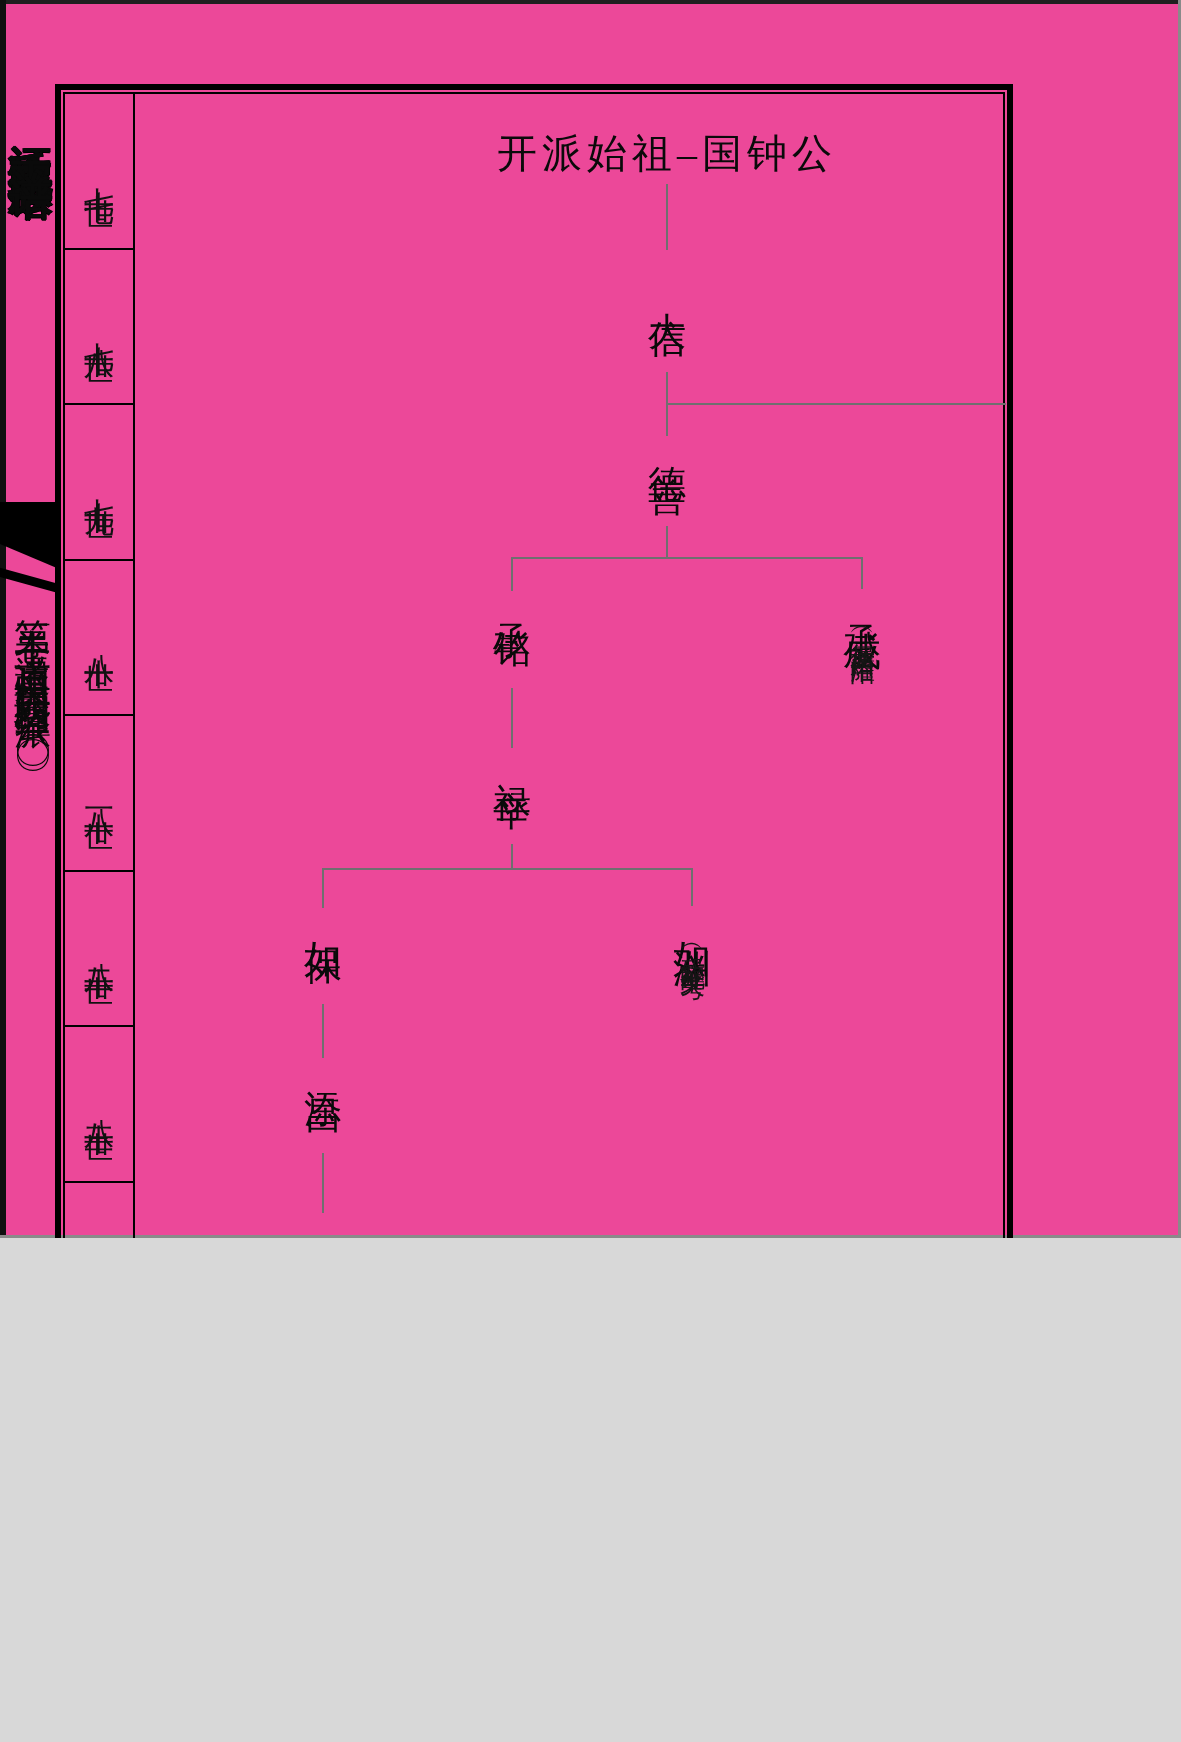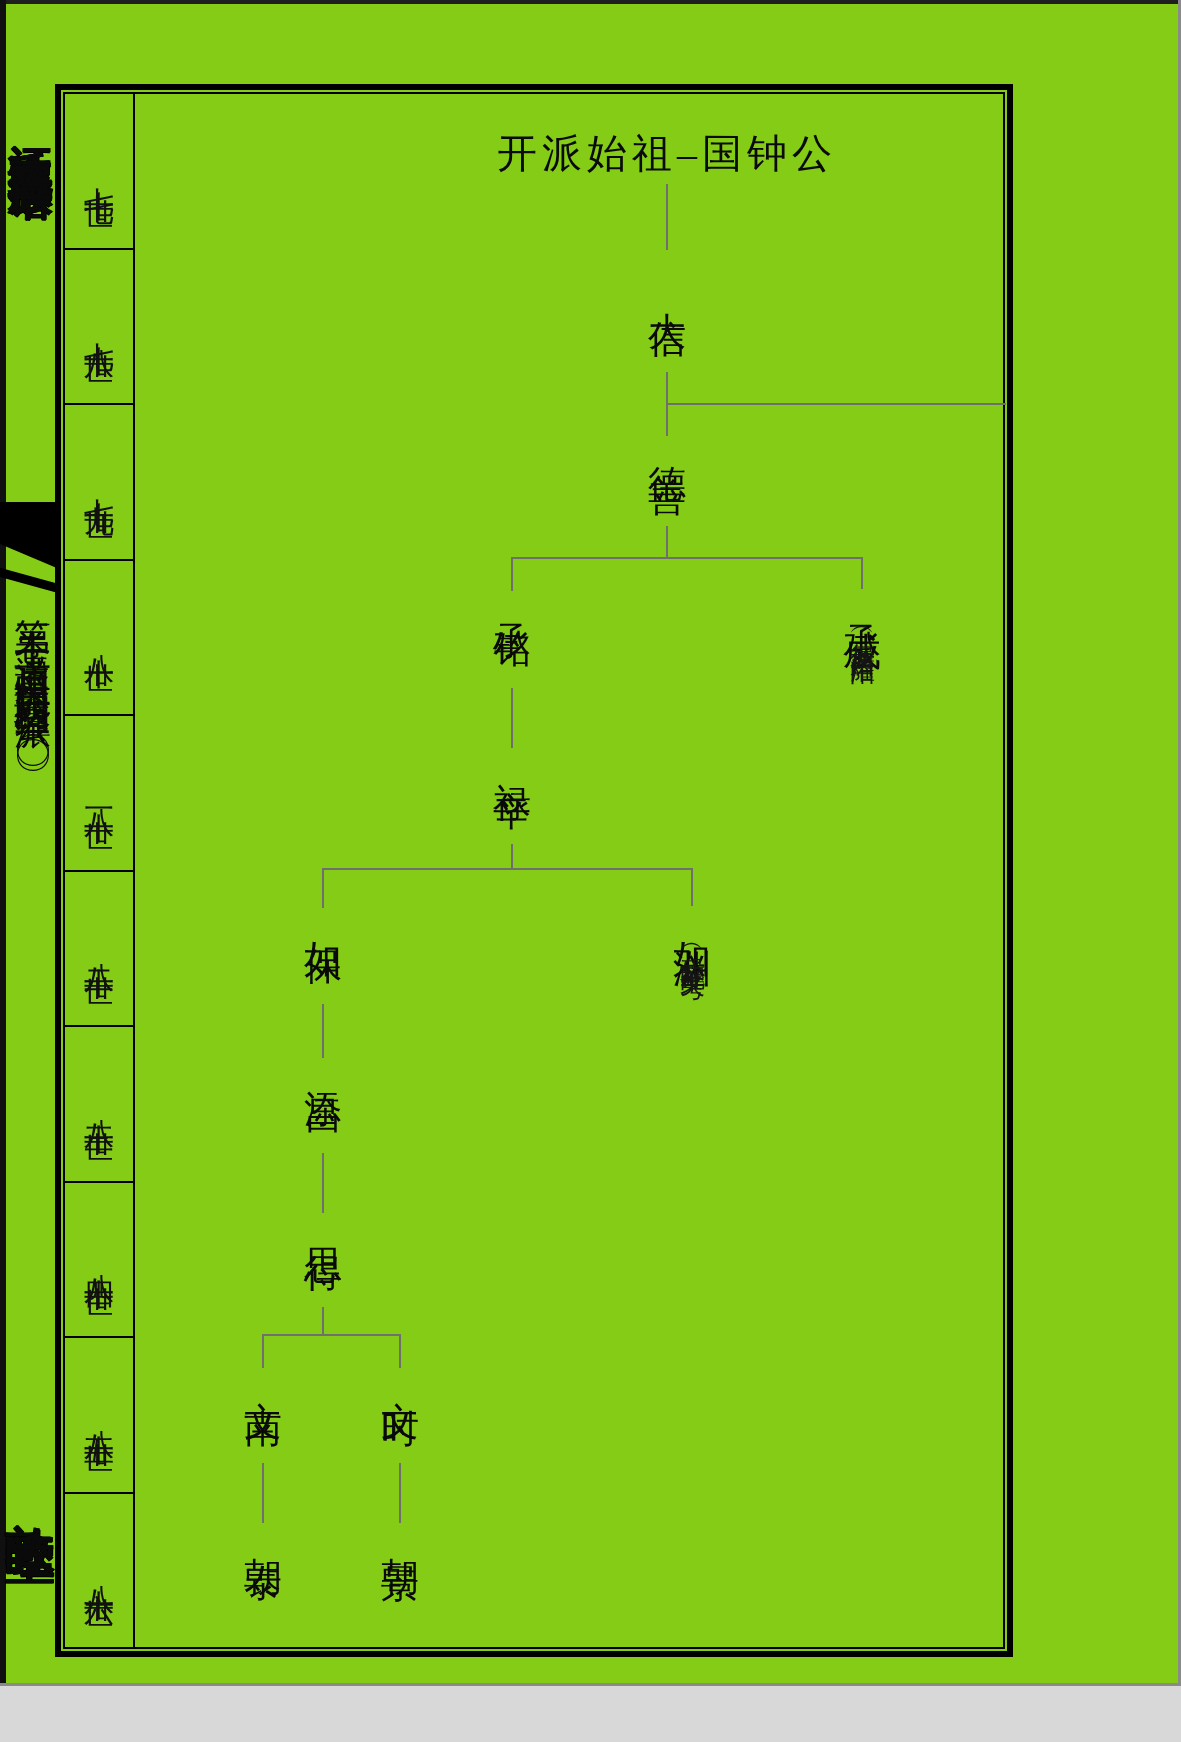--- a/index.html
+++ b/index.html
@@ -1,17 +1,17 @@
 <!DOCTYPE html>
 <html><head>
 <meta charset="utf-8">
 <style>
   html,body{margin:0;padding:0;background:#d8d8d8;}
   .page{
-    position:relative; width:1181px; height:1686px; background:#84cc16;
+    position:relative; width:1181px; height:1238px; background:#ec4899;
     font-family:"Liberation Serif","DejaVu Serif",serif; color:#0a0a0a;
     overflow:hidden; margin:0 auto;
   }
   
   .edge-top{position:absolute;left:0;top:0;width:100%;height:4px;background:#1f1f1f;}
   .edge-left{position:absolute;left:0;top:0;width:6px;height:100%;background:#101010;}
   .edge-right{position:absolute;right:0;top:0;width:3px;height:100%;background:#8a8a8a;}
   .edge-bottom{position:absolute;left:0;bottom:0;width:100%;height:3px;background:#8a8a8a;}
 
   

